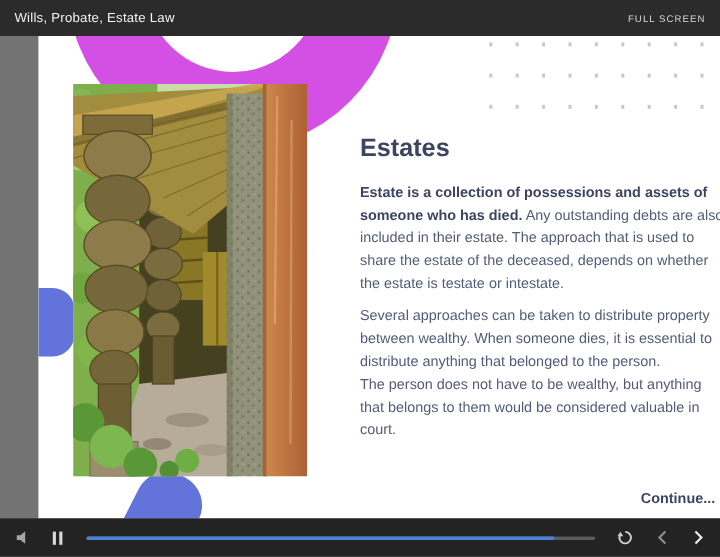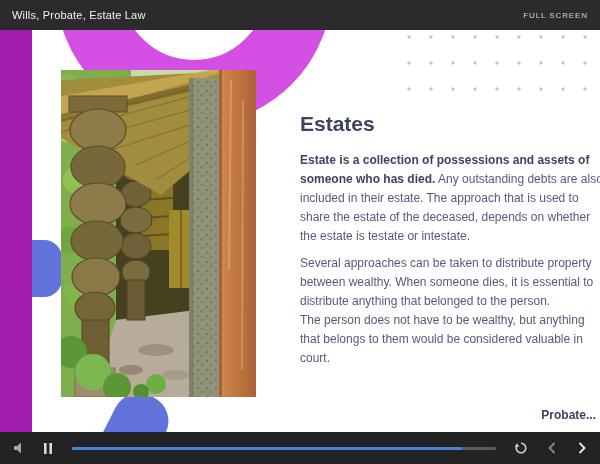--- a/index.html
+++ b/index.html
@@ -1,17 +1,17 @@
 <!DOCTYPE html>
 <html style="--magenta: #d44fe3; --periwinkle: #6274db; --progress: #4c82d4; --heading: #3c4462; --bodytxt: #525c7a;"><head>
 <meta charset="utf-8">
 <style>
   html,body{margin:0;padding:0;background:#2b2b2b;}
   body{width:600px;height:464px;overflow:hidden;font-family:"Liberation Sans",sans-serif;}
-  .app{position:relative;width:600px;height:464px;background:#a21caf;overflow:hidden;}
+  .app{position:relative;width:600px;height:464px;background:#737373;overflow:hidden;}
 
   
   .topbar{position:absolute;top:0;left:0;right:0;height:30px;display:flex;align-items:center;
           justify-content:space-between;padding:0 12px;box-sizing:border-box;background:#2b2b2b;z-index:6;}
   .course-title{color:#f2f2f2;font-size:11px;letter-spacing:.2px;}
   .fullscreen-btn{background:none;border:none;color:#d6d6d6;font-size:8px;letter-spacing:.9px;
           font-family:inherit;cursor:pointer;padding:2px 0;margin-left:48px;}
 
   
   .slide{position:absolute;left:8px;top:30px;width:584px;height:402px;background:#ffffff;overflow:hidden;margin-left:24px;}
@@ -150,21 +150,21 @@
       </svg>
     </figure>
 
     <section class="content">
       <h1>Estates</h1>
       <p class="lead"><b>Estate is a collection of possessions and assets of someone who has died.</b><span> Any outstanding debts are also included in their estate. The approach that is used to share the estate of the deceased, depends on whether the estate is testate or intestate.</span></p>
       <p>Several approaches can be taken to distribute property between wealthy. When someone dies, it is essential to distribute anything that belonged to the person.</p>
       <p>The person does not have to be wealthy, but anything that belongs to them would be considered valuable in court.</p>
     </section>
 
-    <div class="continue">Probate...</div>
+    <div class="continue">Continue...</div>
   </main>
 
   <footer class="controls">
     <button class="ctl-btn">
       <svg width="14" height="14" viewBox="0 0 14 14">
         <path d="M2 5h3l4-3.2v10.4L5 9H2z" fill="#a6a6a6"></path>
       </svg>
     </button>
     <button class="ctl-btn pause-btn">
       <svg width="12" height="13" viewBox="0 0 12 13">

